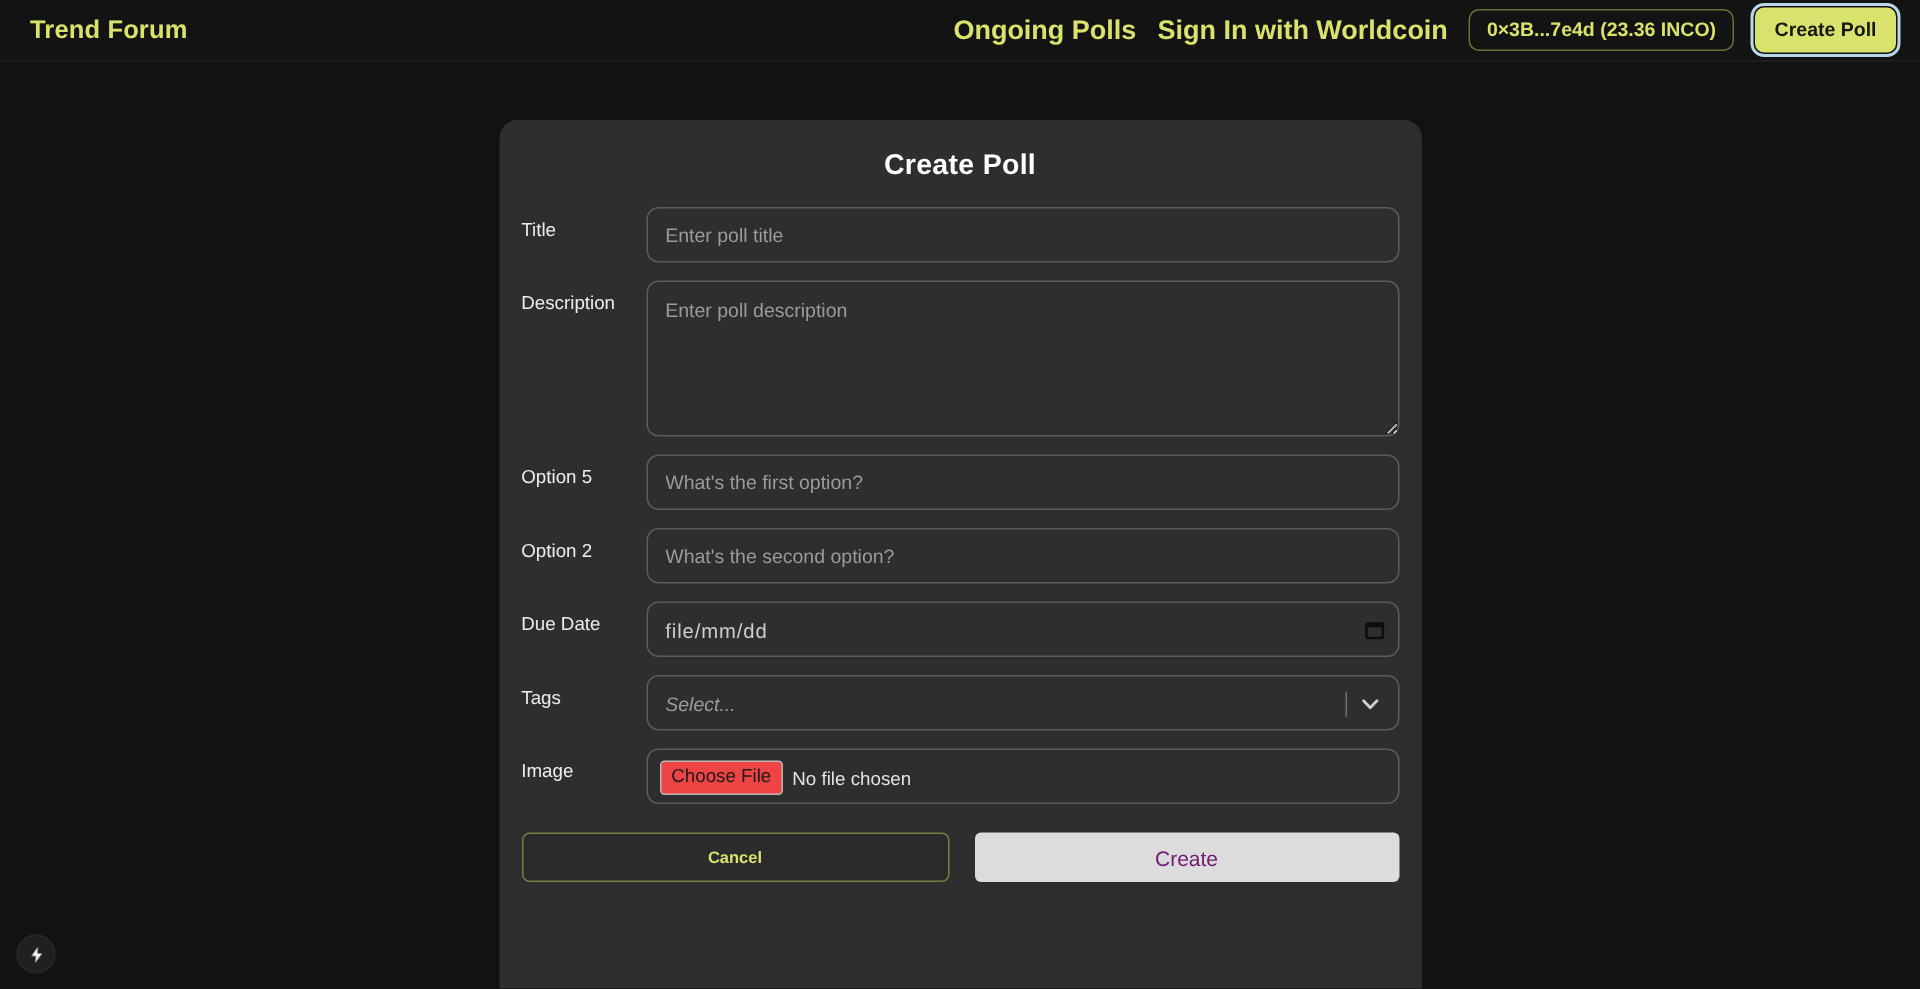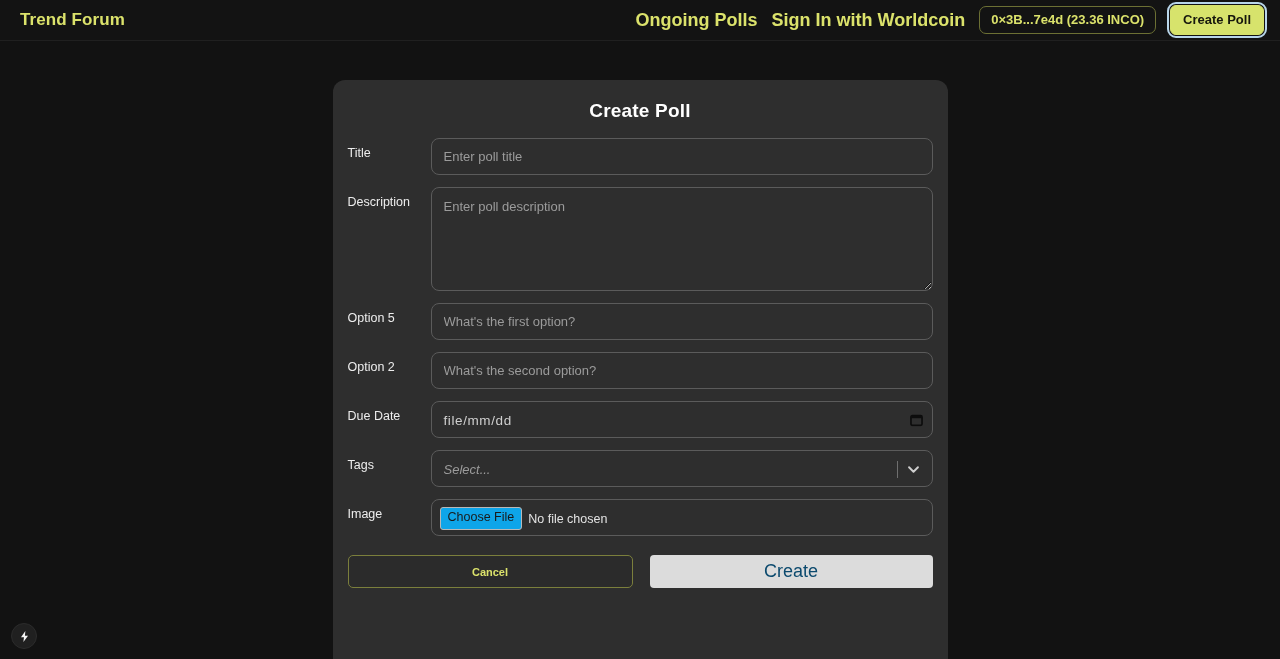--- a/index.html
+++ b/index.html
@@ -194,21 +194,21 @@
     display: flex;
     align-items: center;
     height: 37px;
     padding: 0 8px;
     gap: 6px;
   }
   .choose-file-btn {
     font-family: "Liberation Sans", sans-serif;
     font-size: 12.5px;
     color: #1a1a1a;
-    background: #0ea5e9;
+    background: #ef4444;
     border: 1px solid #b8b8b8;
     border-radius: 3px;
     padding: 3px 7px 4px;
     line-height: 1.1;
     cursor: pointer;
     white-space: nowrap;
   }
   .no-file-text {
     font-size: 12.5px;
     color: #e2e2e2;
@@ -229,22 +229,22 @@
     color: #dbe26b;
     background: #2b2b2b;
     border: 1px solid #7b7f3c;
     border-radius: 5px;
     height: 33px;
     cursor: pointer;
   }
   .btn-create {
     flex: 1 1 0;
     font-family: "Liberation Sans", sans-serif;
-    font-size: 18px;
-    color: #0c4a6e;
+    font-size: 14px;
+    color: #701a75;
     background: #dcdcdc;
     border: none;
     border-radius: 4px;
     height: 33px;
     cursor: not-allowed;
   }
 
   
   .float-badge {
     position: fixed;

